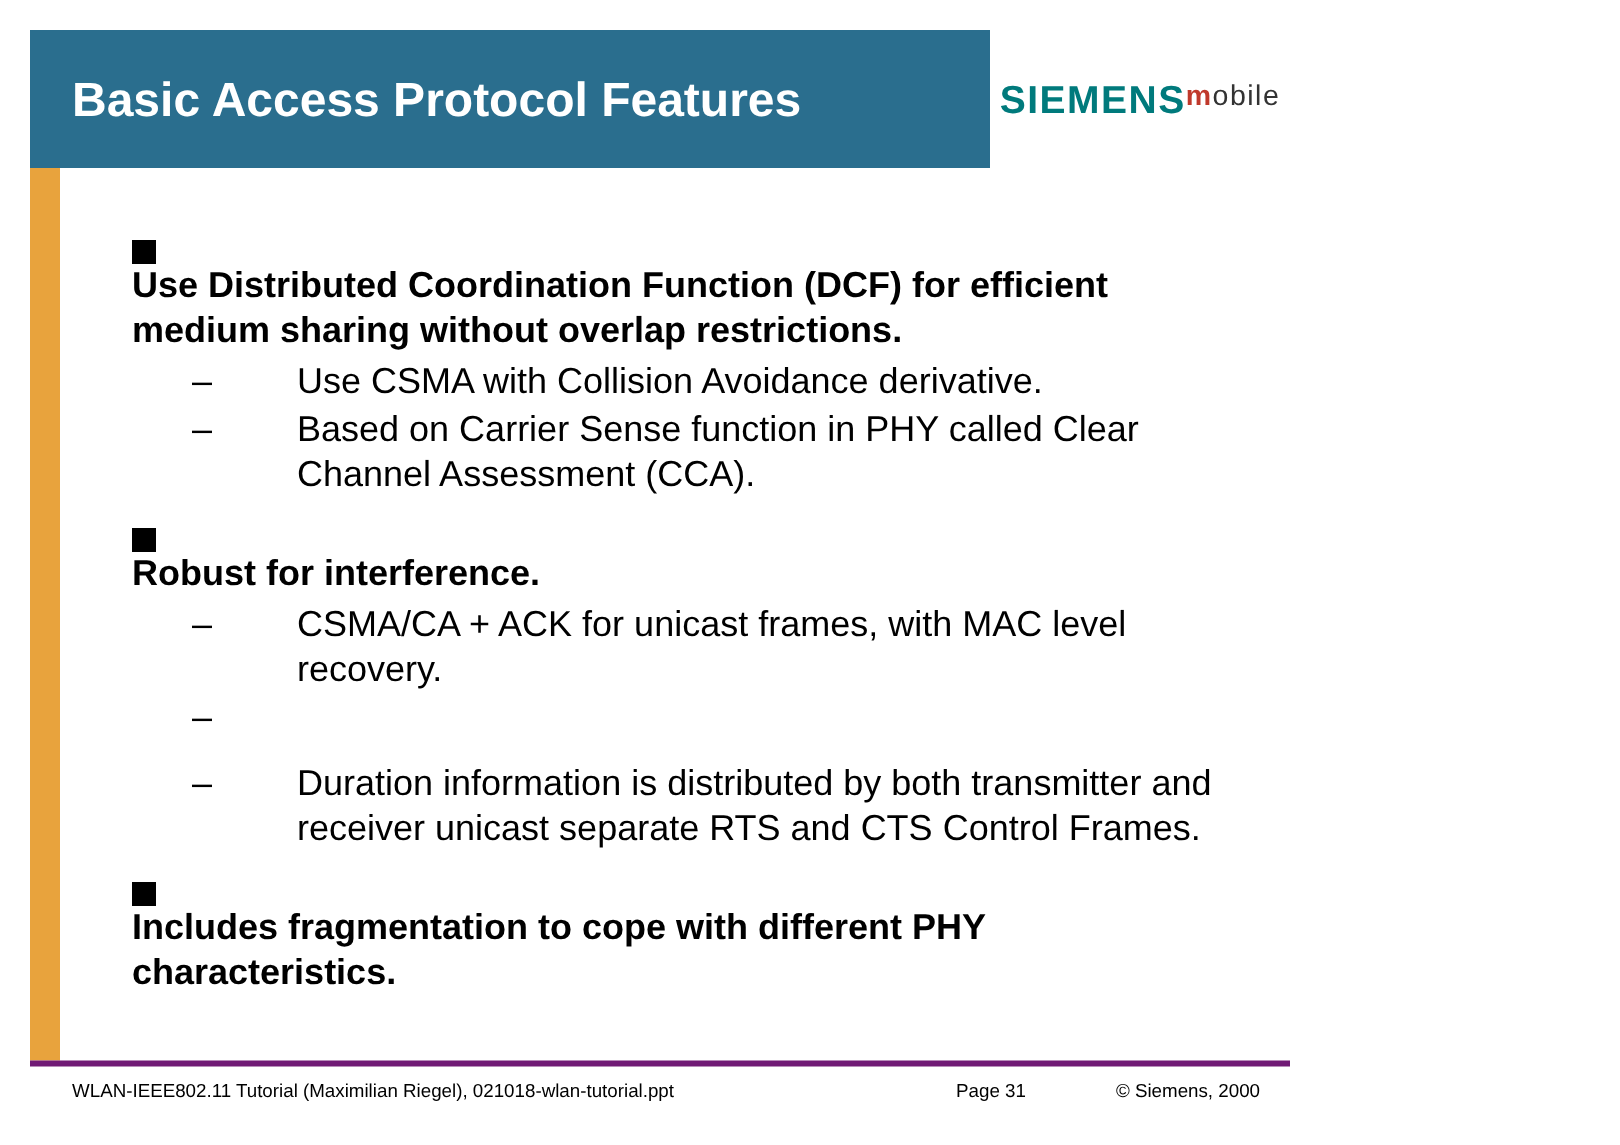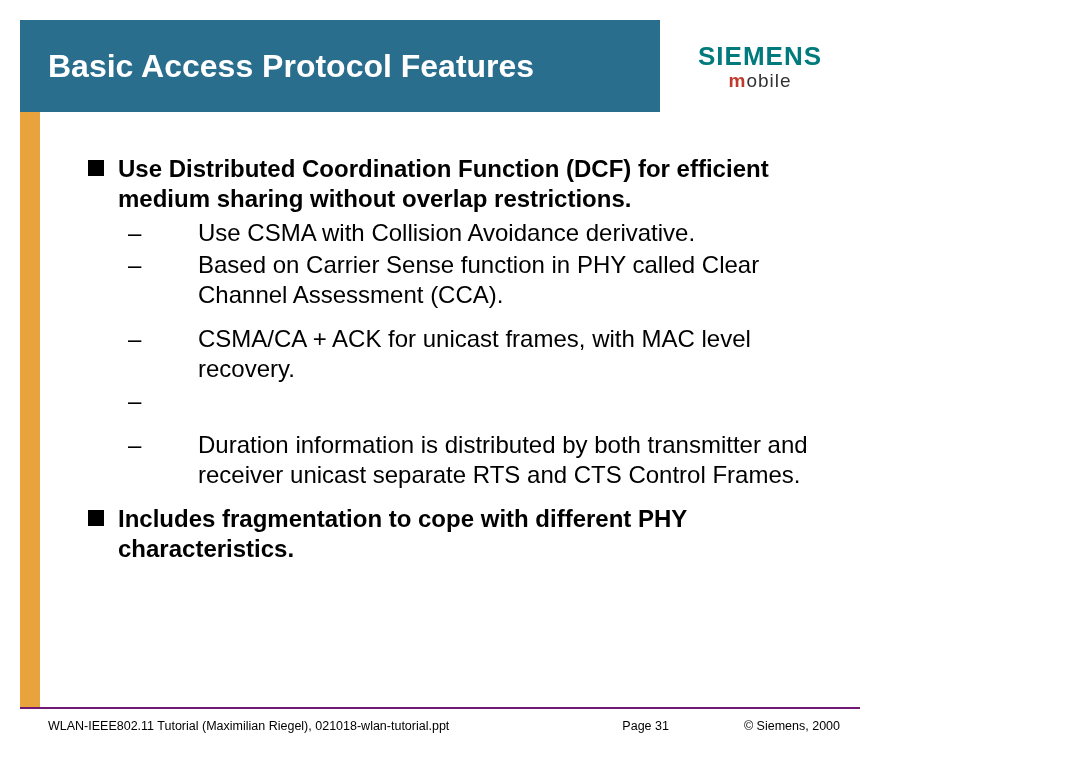--- a/index.html
+++ b/index.html
@@ -39,21 +39,21 @@
     letter-spacing: 0px;
   }
   .logo-box {
     position: absolute;
     right: 0;
     top: 0;
     height: 92px;
     width: 200px;
     background: #fff;
     display: flex;
-    flex-direction: column;
+    flex-direction: row;
     justify-content: center;
     align-items: center;
     box-sizing: border-box;
   }
   .logo-siemens {
     color: #007a7c;
     font-weight: 900;
     font-size: 26px;
     letter-spacing: 1px;
     font-family: Arial, Helvetica, sans-serif;
@@ -83,20 +83,21 @@
     right: 0;
     top: 92px;
     bottom: 36px;
     padding: 42px 40px 10px 48px;
     box-sizing: border-box;
     color: #000;
   }
   .bullet-l1 {
     display: flex;
     margin-bottom: 4px;
+    flex-direction: column;
   }
   .bullet-l1 .marker {
     width: 16px;
     height: 16px;
     background: #000;
     flex: none;
     margin-top: 6px;
     margin-right: 14px;
   }
   .bullet-l1 .text {
@@ -124,33 +125,33 @@
   }
   .group-gap {
     height: 12px;
   }
   .footer {
     position: absolute;
     left: 0;
     right: 0;
     bottom: 0;
     height: 36px;
-    border-top: 2px solid #701a75;
+    border-top: 4px solid #701a75;
     display: flex;
     align-items: center;
     font-size: 12.5px;
     color: #000;
     box-sizing: border-box;
     padding: 0 20px 0 28px;
   }
   .footer .left {
     flex: 1;
   }
   .footer .page {
-    margin-right: 75px;
+    margin-right: 60px;
   }
   .footer .right {
   }
 </style>
 </head>
 <body>
 
 <div class="slide">
   <div class="inner">
 
@@ -174,20 +175,24 @@
         <div class="marker">–</div>
         <div class="text">Use CSMA with Collision Avoidance derivative.</div>
       </div>
       <div class="bullet-l2">
         <div class="marker">–</div>
         <div class="text">Based on Carrier Sense function in PHY called Clear Channel Assessment (CCA).</div>
       </div>
 
       <div class="group-gap"></div>
 
+      <div class="bullet-l1">
+        <div class="marker"></div>
+        <div class="text">Robust for interference.</div>
+      </div>
       <div class="bullet-l2">
         <div class="marker">–</div>
         <div class="text">CSMA/CA + ACK for unicast frames,  with MAC level recovery.</div>
       </div>
       <div class="bullet-l2">
         <div class="marker">–</div>
       </div>
 
       <div class="group-gap"></div>
 

